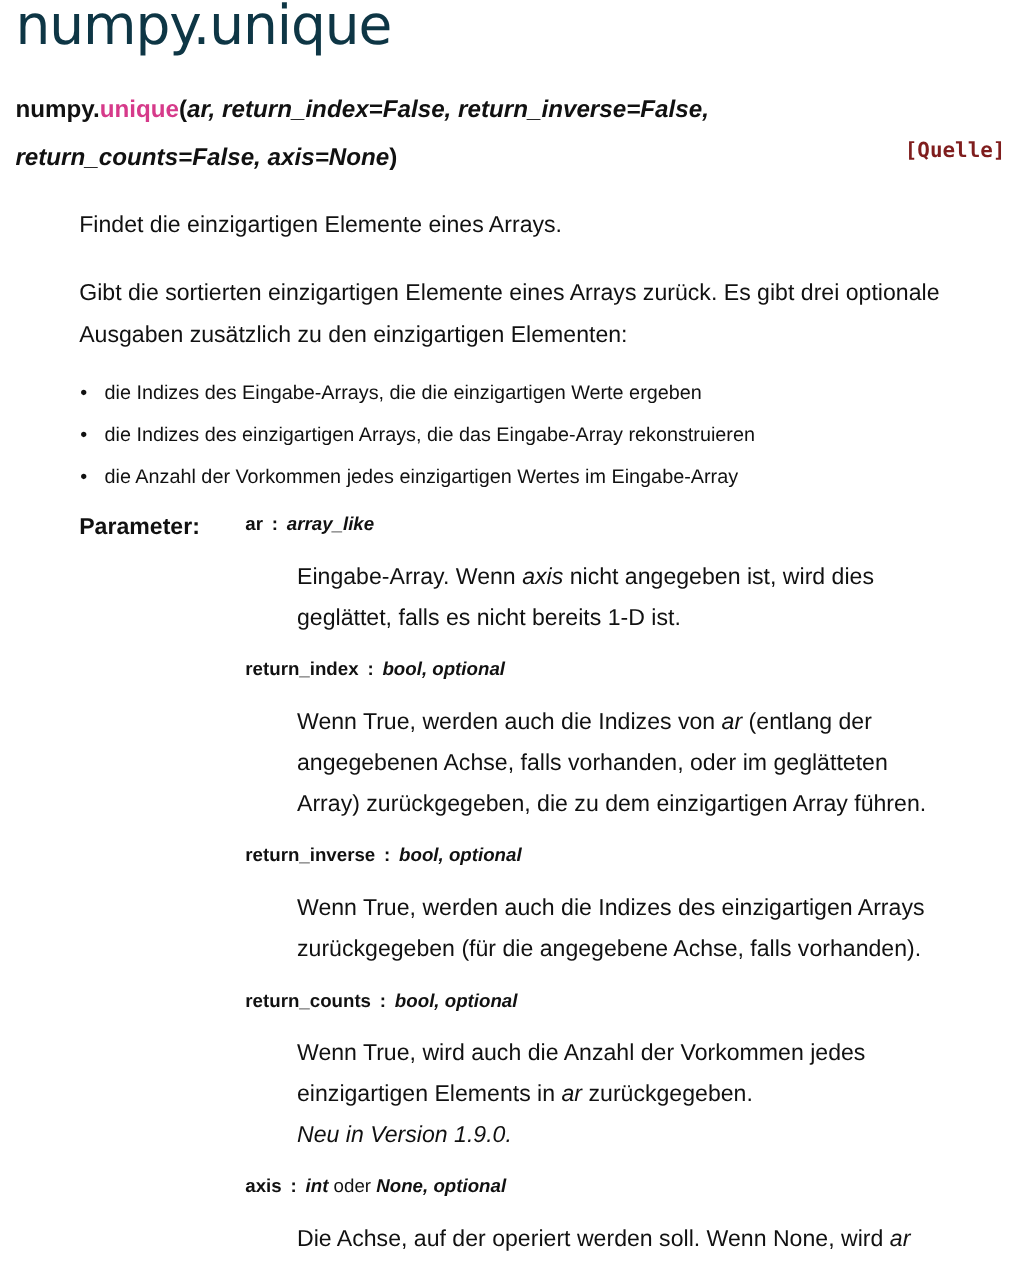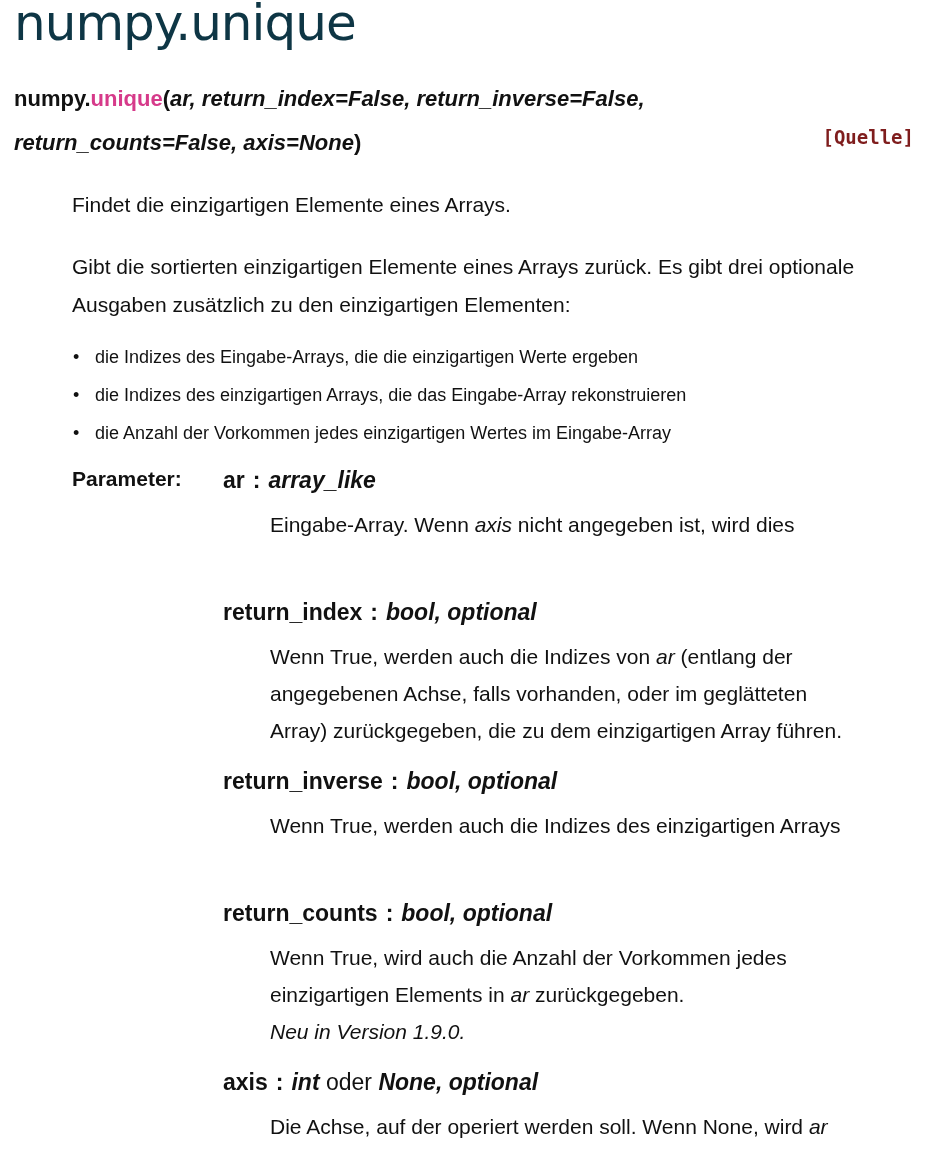--- a/index.html
+++ b/index.html
@@ -16,21 +16,21 @@
   .sig2 { top: 130px; text-align: center; }
   .source { position: absolute; right: 14px; top: 126px; font-family: "DejaVu Sans Mono", monospace;
             font-weight: bold; font-size: 19px; color: #7f1d1d; text-decoration: none; }
   .p { position: absolute; left: 60px; font-size: 21px; line-height: 38px; margin: 12px; }
   .summary { top: 174px; }
   .desc { top: 236px; width: 800px; }
   .bullets { position: absolute; left: 95px; top: 338px; margin: 0; padding: 0; list-style: none; font-size: 18px; line-height: 38px; }
   .bullets li::before { content: "•"; position: absolute; left: -22px; }
   .bullets li { position: relative; }
   .param-label { position: absolute; left: 72px; top: 467px; font-weight: bold; font-size: 21px; }
-  .ph { position: absolute; left: 223px; font-size: 23px; font-weight: bold; }
+  .ph { position: absolute; left: 223px; font-size: 17px; font-weight: bold; }
   .ph .sep { margin: 0 8px; }
   .ph .type { font-style: italic; }
   .ph .plain { font-weight: normal; }
   .pd { position: absolute; left: 270px; font-size: 21px; line-height: 37px; margin: 0; width: 650px; }
   em { font-style: italic; }
 </style>
 </head>
 <body>
 
 <h1 class="title">numpy.unique</h1>
@@ -51,35 +51,35 @@
   <li>die Indizes des einzigartigen Arrays, die das Eingabe-Array rekonstruieren</li>
   <li>die Anzahl der Vorkommen jedes einzigartigen Wertes im Eingabe-Array</li>
 </ul>
 
 <div class="param-label">Parameter:</div>
 
 <div class="ph" style="top:467px">
   <span>ar</span><span class="sep">:</span><span class="type">array_like</span>
 </div>
 <p class="pd" style="top:506px">
-  <span>Eingabe-Array. Wenn </span><em>axis</em><span> nicht angegeben ist, wird dies</span><br>
+  <span>Eingabe-Array. Wenn </span><em>axis</em><span> nicht angegeben ist, wird dies</span><br><span>geglättet, falls es nicht bereits 1-D ist.</span>
 </p>
 
 <div class="ph" style="top:599px">
   <span>return_index</span><span class="sep">:</span><span class="type">bool, optional</span>
 </div>
 <p class="pd" style="top:638px">
   <span>Wenn True, werden auch die Indizes von </span><em>ar</em><span> (entlang der</span><br><span>angegebenen Achse, falls vorhanden, oder im geglätteten</span><br><span>Array) zurückgegeben, die zu dem einzigartigen Array führen.</span>
 </p>
 
 <div class="ph" style="top:768px">
   <span>return_inverse</span><span class="sep">:</span><span class="type">bool, optional</span>
 </div>
 <p class="pd" style="top:807px">
-  <span>Wenn True, werden auch die Indizes des einzigartigen Arrays</span><br>
+  <span>Wenn True, werden auch die Indizes des einzigartigen Arrays</span><br><span>zurückgegeben (für die angegebene Achse, falls vorhanden).</span>
 </p>
 
 <div class="ph" style="top:900px">
   <span>return_counts</span><span class="sep">:</span><span class="type">bool, optional</span>
 </div>
 <p class="pd" style="top:939px">
   <span>Wenn True, wird auch die Anzahl der Vorkommen jedes</span><br><span>einzigartigen Elements in </span><em>ar</em><span> zurückgegeben.</span><br><em>Neu in Version 1.9.0.</em>
 </p>
 
 <div class="ph" style="top:1069px">

